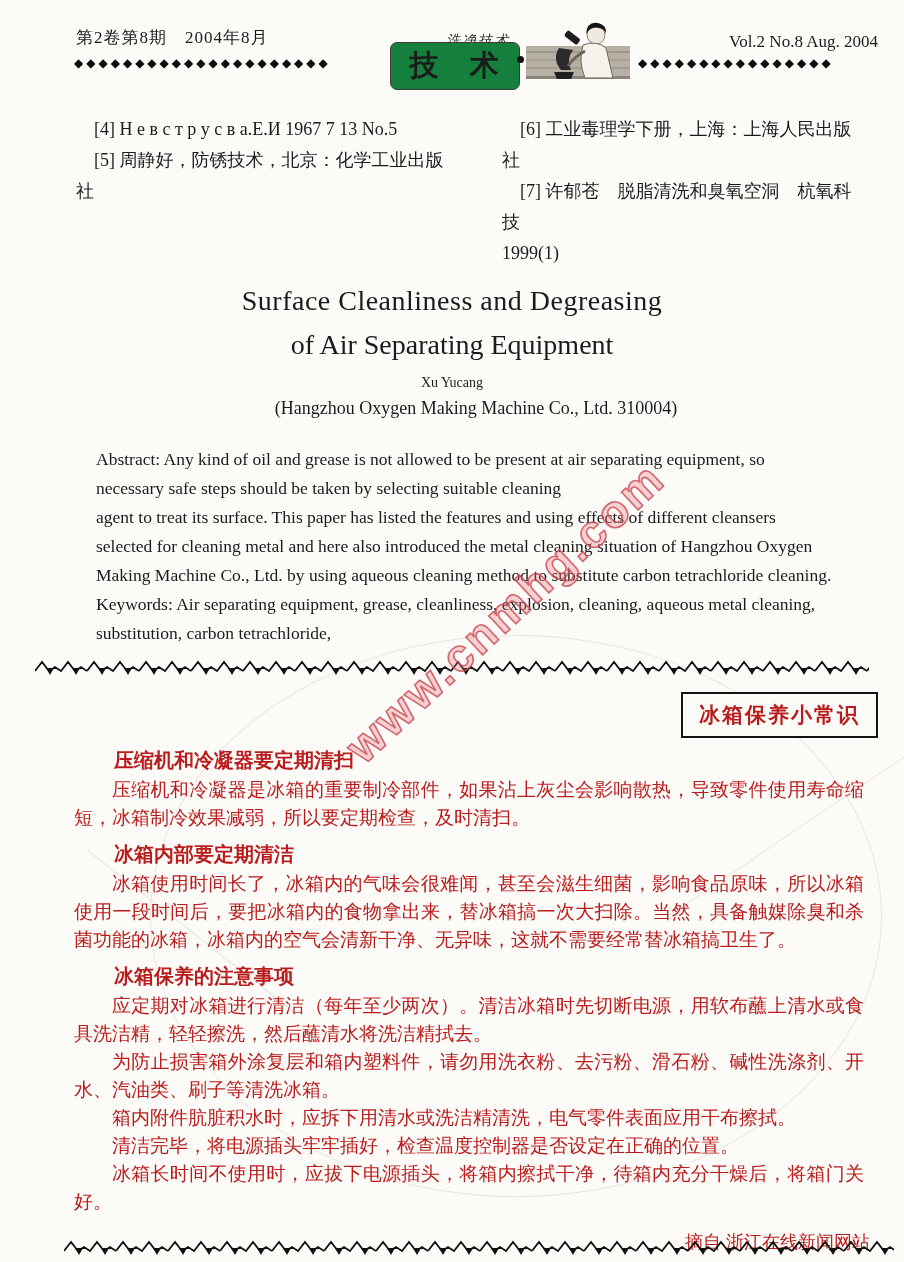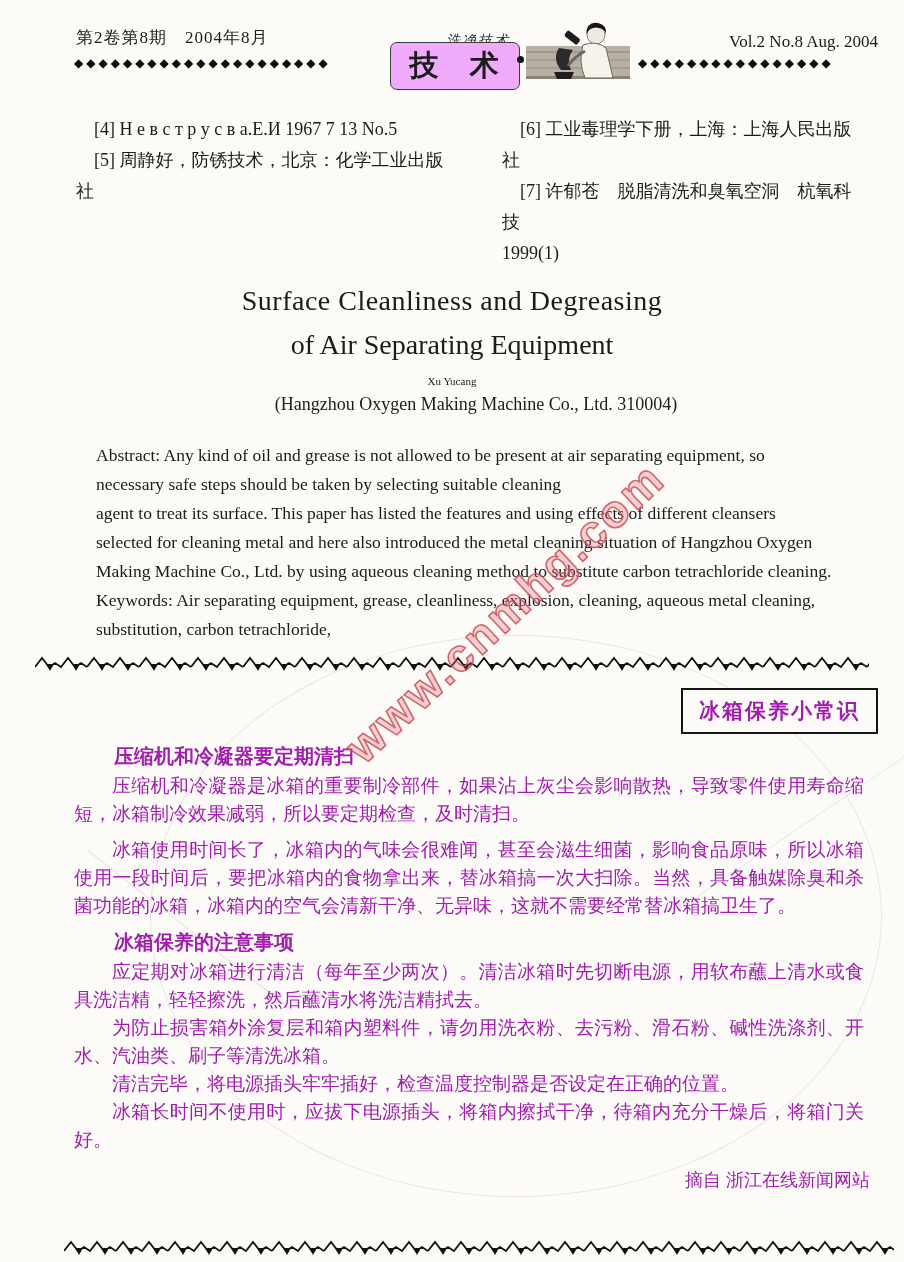--- a/index.html
+++ b/index.html
@@ -13,42 +13,42 @@
   .header{position:relative;height:102px;}
   .issue-cn{position:absolute;left:76px;top:26px;font-size:17px;letter-spacing:1px;}
   .issue-en{position:absolute;right:26px;top:32px;font-size:17px;}
   .chain{position:absolute;top:56px;font-size:12px;letter-spacing:3px;color:#0d0d0d;
          white-space:nowrap;overflow:hidden;}
   .chain-left{left:74px;width:318px;}
   .chain-right{left:638px;width:258px;}
   .logo-box{position:absolute;left:390px;top:42px;width:118px;height:46px;
             border:1.5px solid #3c3c3c;border-radius:7px;display:flex;align-items:center;
             justify-content:center;font-weight:bold;font-size:29px;letter-spacing:12px;
-            padding-left:10px;background:#f0abfc;}
+            padding-left:10px;background:#15803d;}
   .logo-sub{position:absolute;left:444px;top:32px;font-style:italic;font-size:14px;
             color:#2e2e2e;letter-spacing:2px;background:#fcfbf8;padding:0 2px;}
   .logo-dot{position:absolute;left:517px;top:56px;width:7px;height:7px;border-radius:50%;
             background:#111;}
   .illus{position:absolute;left:526px;top:18px;}
   
   .refs{display:flex;margin-top:12px;padding:0 44px 0 76px;font-size:18px;line-height:31px;}
   .refs .col-l{flex:0 0 408px;}
   .refs .col-r{flex:1;padding-left:18px;}
   .pre{white-space:pre-line;}
   
   .title{ text-align:center;font-size:28px;margin-top:16px;letter-spacing:0.5px;font-family:Liberation Serif, serif;}
   .title2{text-align:center;font-size:28px;margin-top:12px;}
-  .author{text-align:center;font-size:11px;margin-top:14px;}
+  .author{text-align:center;font-size:14px;margin-top:14px;}
   .affil{text-align:center;font-size:18px;margin-top:7px;padding-left:48px;}
   .abstract{margin-top:26px;padding:0 40px 0 96px;font-size:17.5px;line-height:29px;}
   
   .wave{display:block;margin:10px auto 0 auto;}
   .wave-bottom{position:absolute;left:64px;top:1228px;z-index:1;}
   
-  .tips{font-family:"Liberation Sans", sans-serif;color:#a21caf;}
+  .tips{font-family:"Liberation Sans", sans-serif;color:#b91c1c;}
   .tips-box{width:fit-content;margin:14px 26px 0 auto;border:2.5px solid #141414;
             padding:7px 16px;font-size:21px;font-weight:bold;letter-spacing:2px;
             background:#fcfbf8;}
   .tip-section{margin-top:8px;padding:0 40px 0 74px;}
   .tip-heading{font-weight:bold;font-size:20px;margin:0 0 2px 2em;line-height:28px;}
   .tip-p{margin:0;font-size:19px;line-height:28px;text-indent:2em;text-align:justify;}
   .attribution{padding:0 34px 0 0;margin-top:14px;text-align:right;font-size:18px;}
   
   .watermark{position:absolute;left:285px;top:585px;width:440px;text-align:center;
              transform:rotate(-43deg);font-family:"Liberation Sans", sans-serif;
@@ -132,27 +132,29 @@
 
   <div class="tips">
     <div class="tips-box">冰箱保养小常识</div>
 
     <div class="tip-section">
       <div class="tip-heading">压缩机和冷凝器要定期清扫</div>
       <p class="tip-p">压缩机和冷凝器是冰箱的重要制冷部件，如果沾上灰尘会影响散热，导致零件使用寿命缩短，冰箱制冷效果减弱，所以要定期检查，及时清扫。</p>
     </div>
 
     <div class="tip-section">
+      <div class="tip-heading">冰箱内部要定期清洁</div>
       <p class="tip-p">冰箱使用时间长了，冰箱内的气味会很难闻，甚至会滋生细菌，影响食品原味，所以冰箱使用一段时间后，要把冰箱内的食物拿出来，替冰箱搞一次大扫除。当然，具备触媒除臭和杀菌功能的冰箱，冰箱内的空气会清新干净、无异味，这就不需要经常替冰箱搞卫生了。</p>
     </div>
 
     <div class="tip-section">
       <div class="tip-heading">冰箱保养的注意事项</div>
       <p class="tip-p">应定期对冰箱进行清洁（每年至少两次）。清洁冰箱时先切断电源，用软布蘸上清水或食具洗洁精，轻轻擦洗，然后蘸清水将洗洁精拭去。</p>
       <p class="tip-p">为防止损害箱外涂复层和箱内塑料件，请勿用洗衣粉、去污粉、滑石粉、碱性洗涤剂、开水、汽油类、刷子等清洗冰箱。</p>
+      <p class="tip-p">箱内附件肮脏积水时，应拆下用清水或洗洁精清洗，电气零件表面应用干布擦拭。</p>
       <p class="tip-p">清洁完毕，将电源插头牢牢插好，检查温度控制器是否设定在正确的位置。</p>
       <p class="tip-p">冰箱长时间不使用时，应拔下电源插头，将箱内擦拭干净，待箱内充分干燥后，将箱门关好。</p>
     </div>
 
     <div class="attribution">摘自 浙江在线新闻网站</div>
   </div>
 
 </div>
 
 <svg class="wave wave-bottom" width="830" height="20" viewBox="0 0 830 20">

